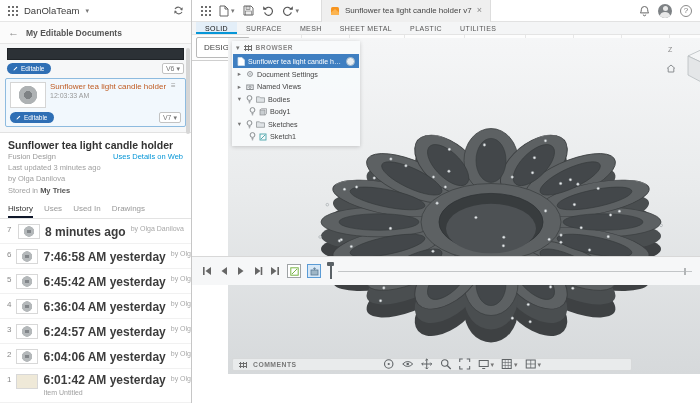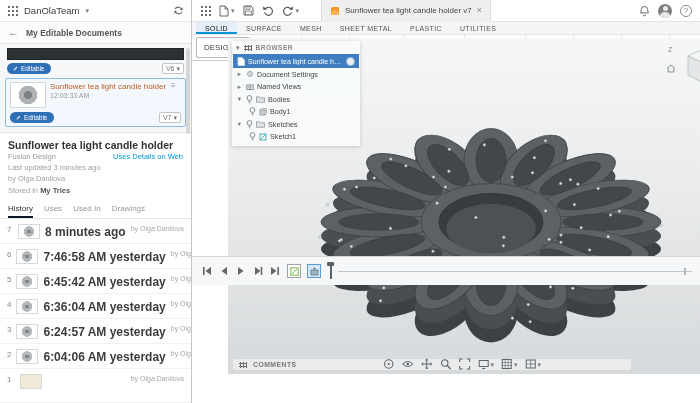--- a/index.html
+++ b/index.html
@@ -228,20 +228,24 @@
       </div>
       <div class="ver-row">
         <span class="ver-num">2</span>
         <span class="ver-thumb"></span>
         <span class="ver-time">6:04:06 AM yesterday</span>
         <span class="ver-author">by Olga Danilova</span>
       </div>
       <div class="ver-row tall">
         <span class="ver-num">1</span>
         <span class="ver-thumb beige"></span>
+        <span>
+          <span class="ver-time">6:01:42 AM yesterday</span>
+          <div class="ver-note">Item Untitled</div>
+        </span>
         <span class="ver-author">by Olga Danilova</span>
       </div>
     </div>
     <div class="dp-scrollbar"></div>
   </aside>
 
   <main id="workspace">
 
     <header id="app-bar">
       <span class="grid-dots"></span>

